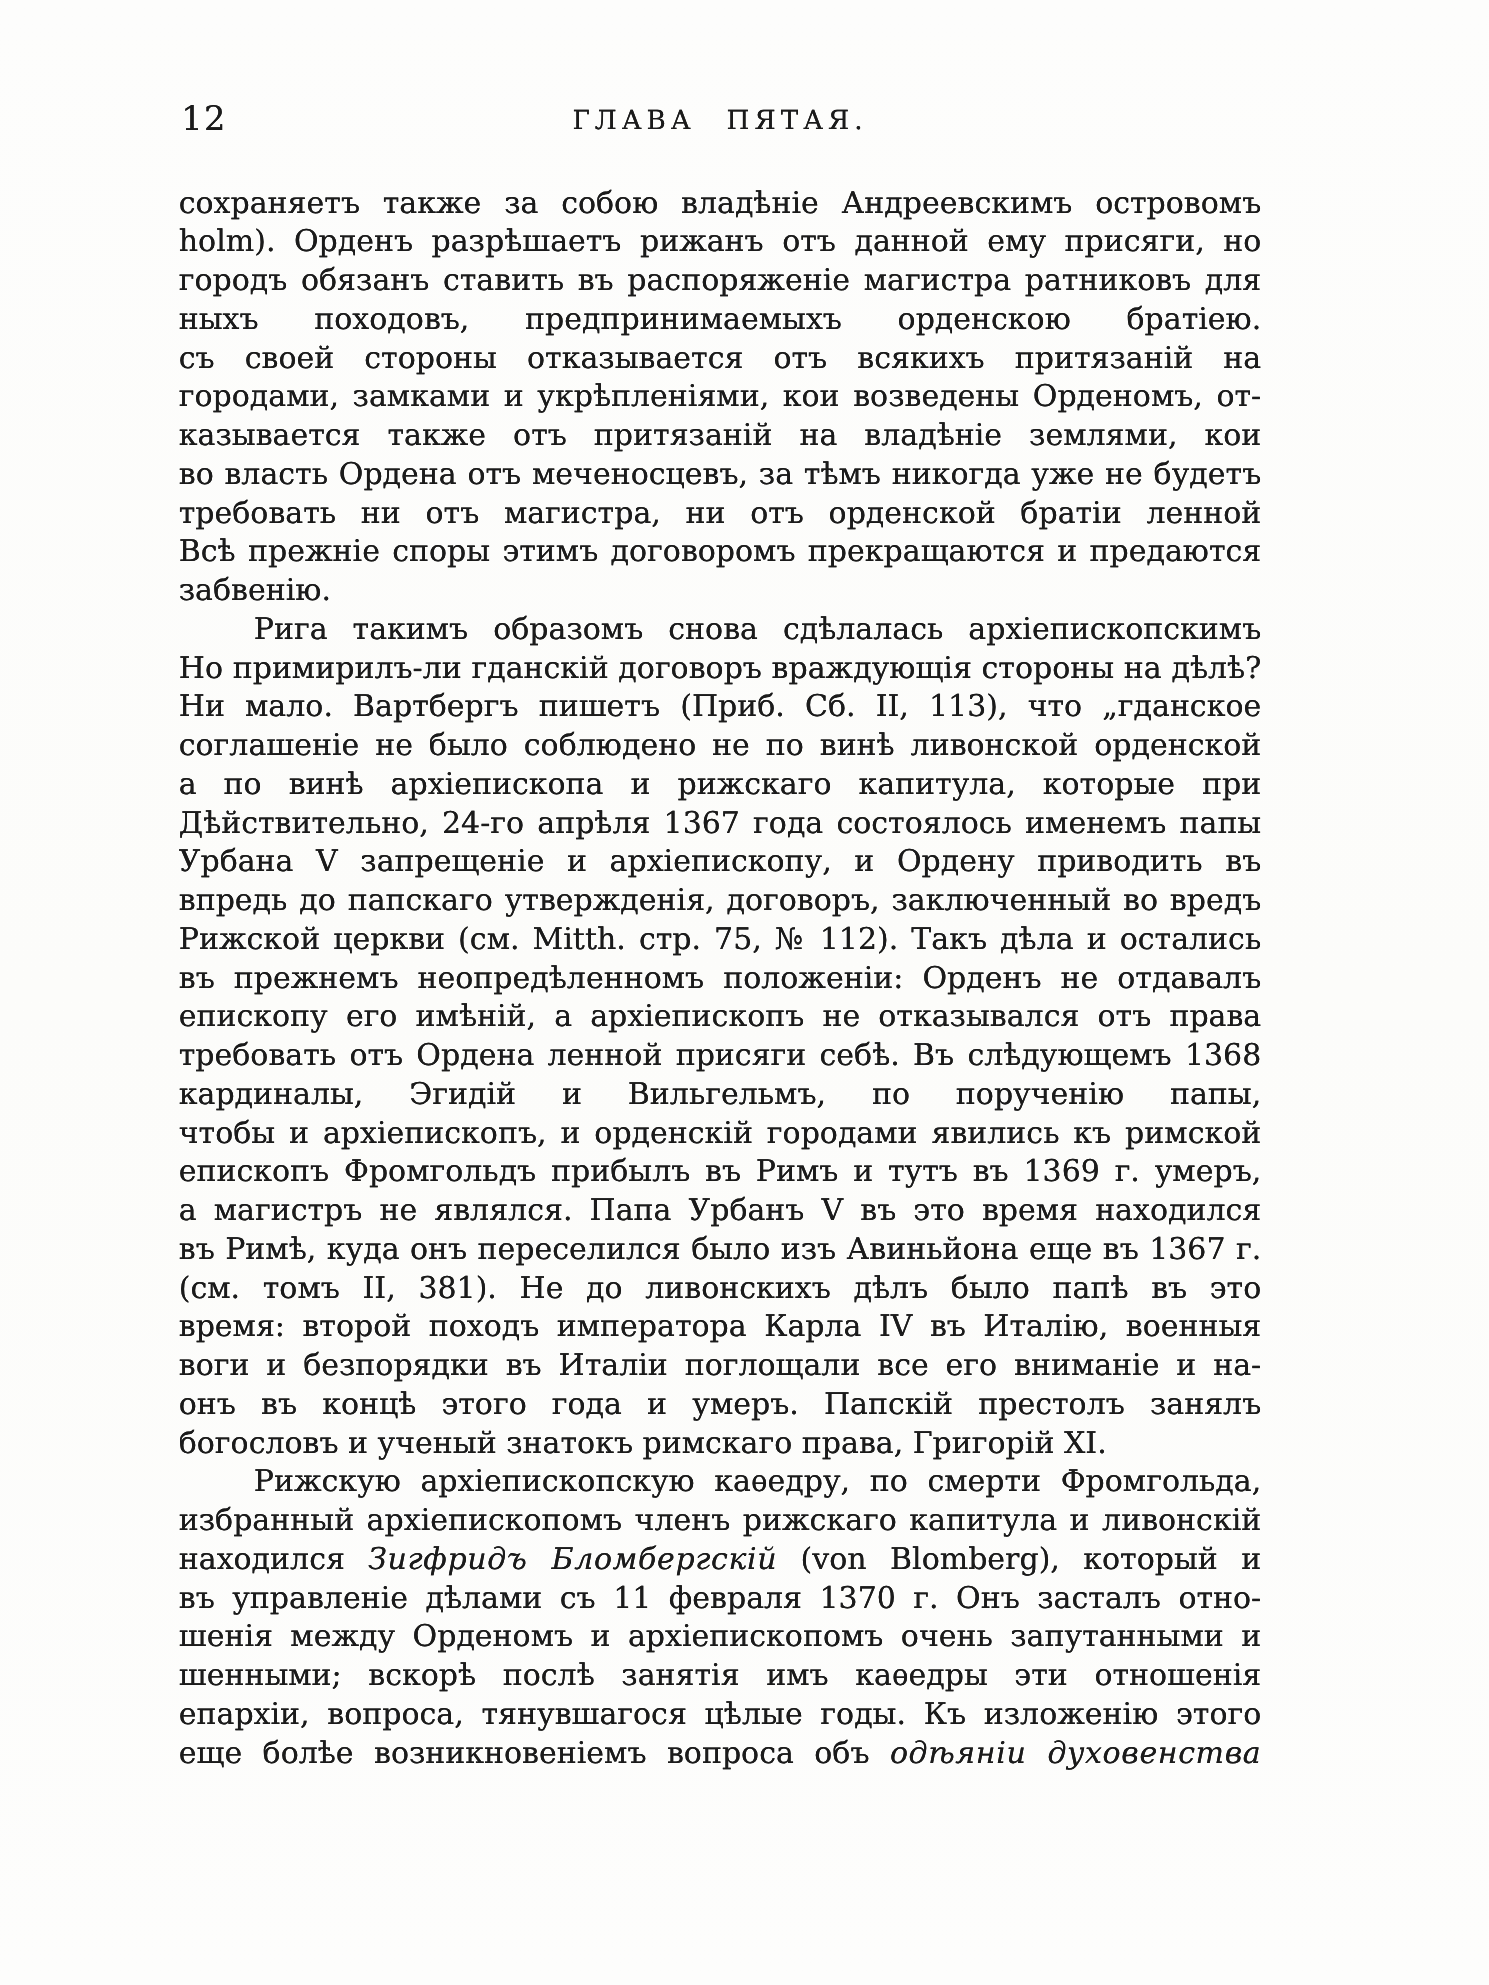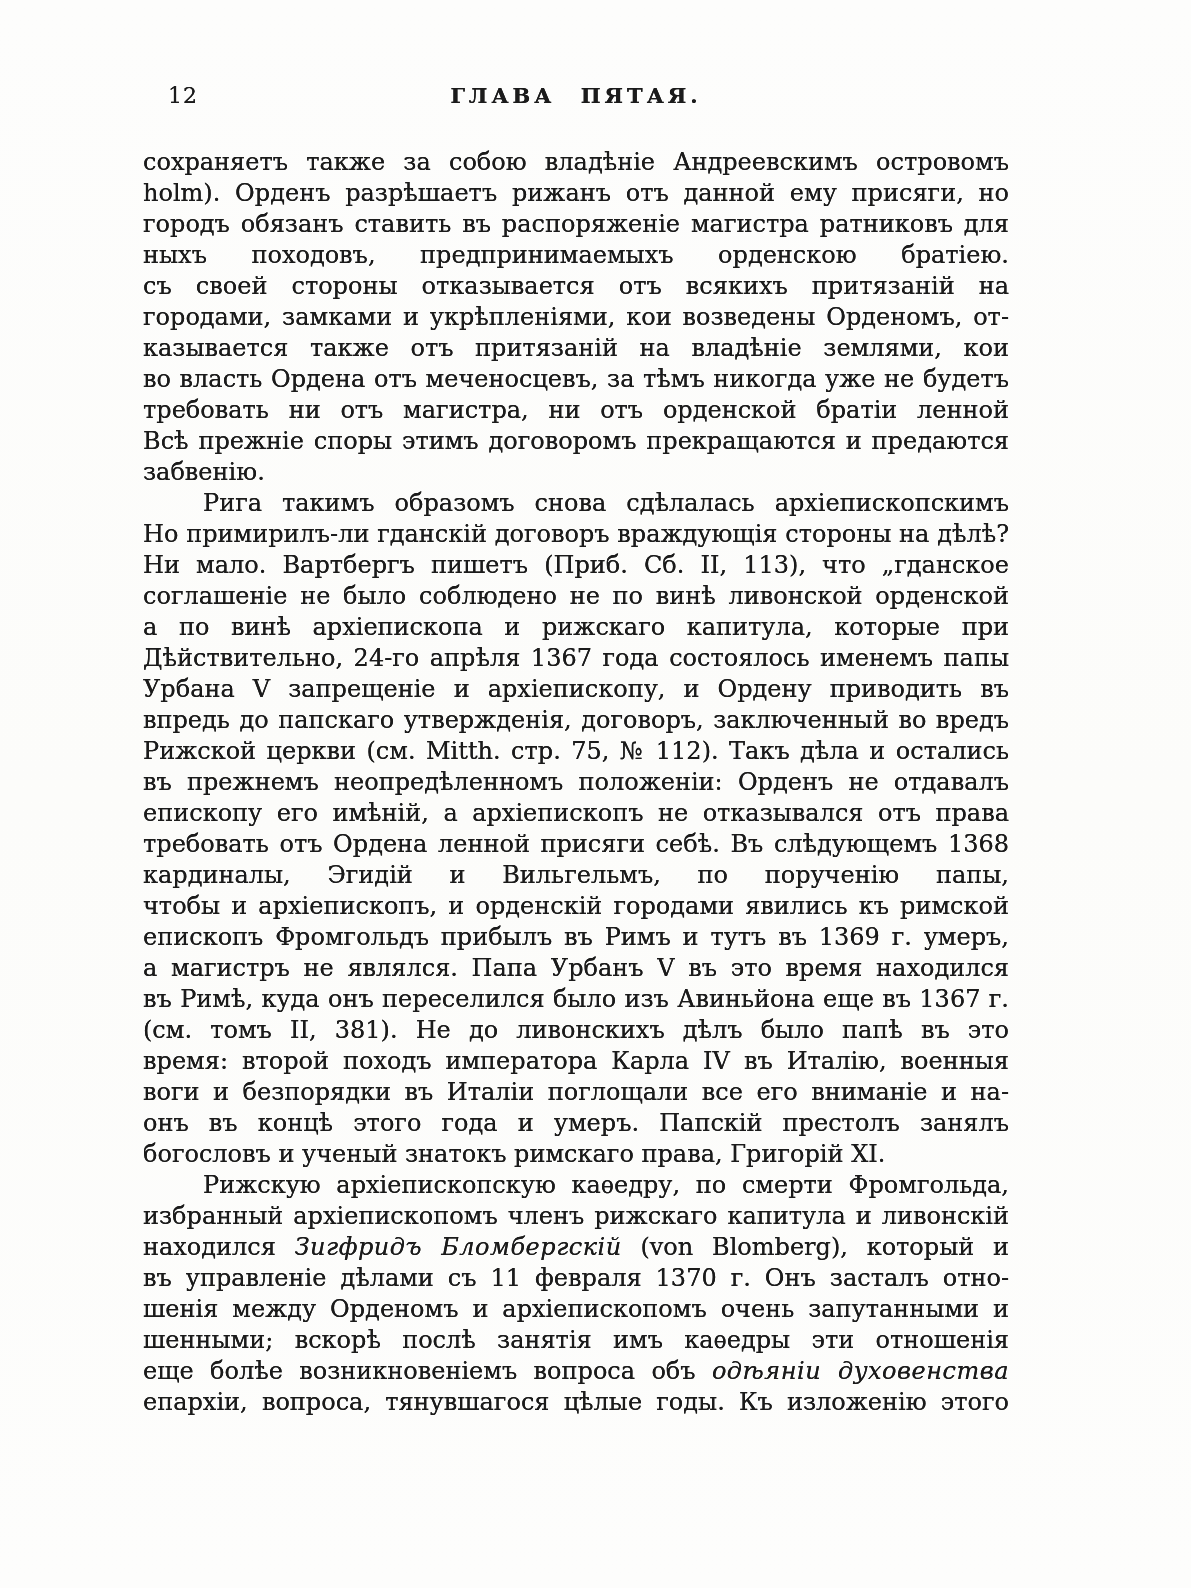--- a/index.html
+++ b/index.html
@@ -26,32 +26,31 @@
     position: absolute;
     left: 143px;
     top: 80px;
     width: 866px;
     height: 34px;
   }
   .pagenum {
     position: absolute;
     left: 2px;
     top: 0;
-    font-size: 22px;
+    font-size: 27px;
     line-height: 32px;
     letter-spacing: 1px;
     text-shadow: 0 0 0.4px #1b1b1b;
-    margin-left: 23px;
   }
   .chapter {
     display: block;
     text-align: center;
     font-size: 21px;
     line-height: 32px;
-    font-weight: bold;
+    font-weight: normal;
     letter-spacing: 4px;
     word-spacing: 14px;
     text-shadow: 0 0 0.4px #1b1b1b;
   }
   .textblock {
     position: absolute;
     left: 143px;
     top: 147px;
     width: 866px;
   }
@@ -125,17 +124,17 @@
         <div class="line"><span>онъ въ концѣ этого года и умеръ. Папскій престолъ занялъ искусный</span></div>
         <div class="line noj"><span>богословъ и ученый знатокъ римскаго права, Григорій XI.</span></div>
       </div>
       <div class="para">
         <div class="line indent"><span>Рижскую архіепископскую каѳедру, по смерти Фромгольда, занялъ</span></div>
         <div class="line"><span>избранный архіепископомъ членъ рижскаго капитула и ливонскій</span></div>
         <div class="line"><span>находился </span><i>Зигфридъ Бломбергскій</i><span> (von Blomberg), который и вступилъ</span></div>
         <div class="line"><span>въ управленіе дѣлами съ 11 февраля 1370 г. Онъ засталъ отно-</span></div>
         <div class="line"><span>шенія между Орденомъ и архіепископомъ очень запутанными и нерѣ-</span></div>
         <div class="line"><span>шенными; вскорѣ послѣ занятія имъ каѳедры эти отношенія запутались</span></div>
+        <div class="line"><span>епархіи, вопроса, тянувшагося цѣлые годы. Къ изложенію этого</span></div>
         <div class="line"><span>еще болѣе возникновеніемъ вопроса объ </span><i>одѣяніи духовенства</i></div>
-        <div class="line"><span>епархіи, вопроса, тянувшагося цѣлые годы. Къ изложенію этого</span></div>
       </div>
     </div>
 </div>
 
 </body></html>

